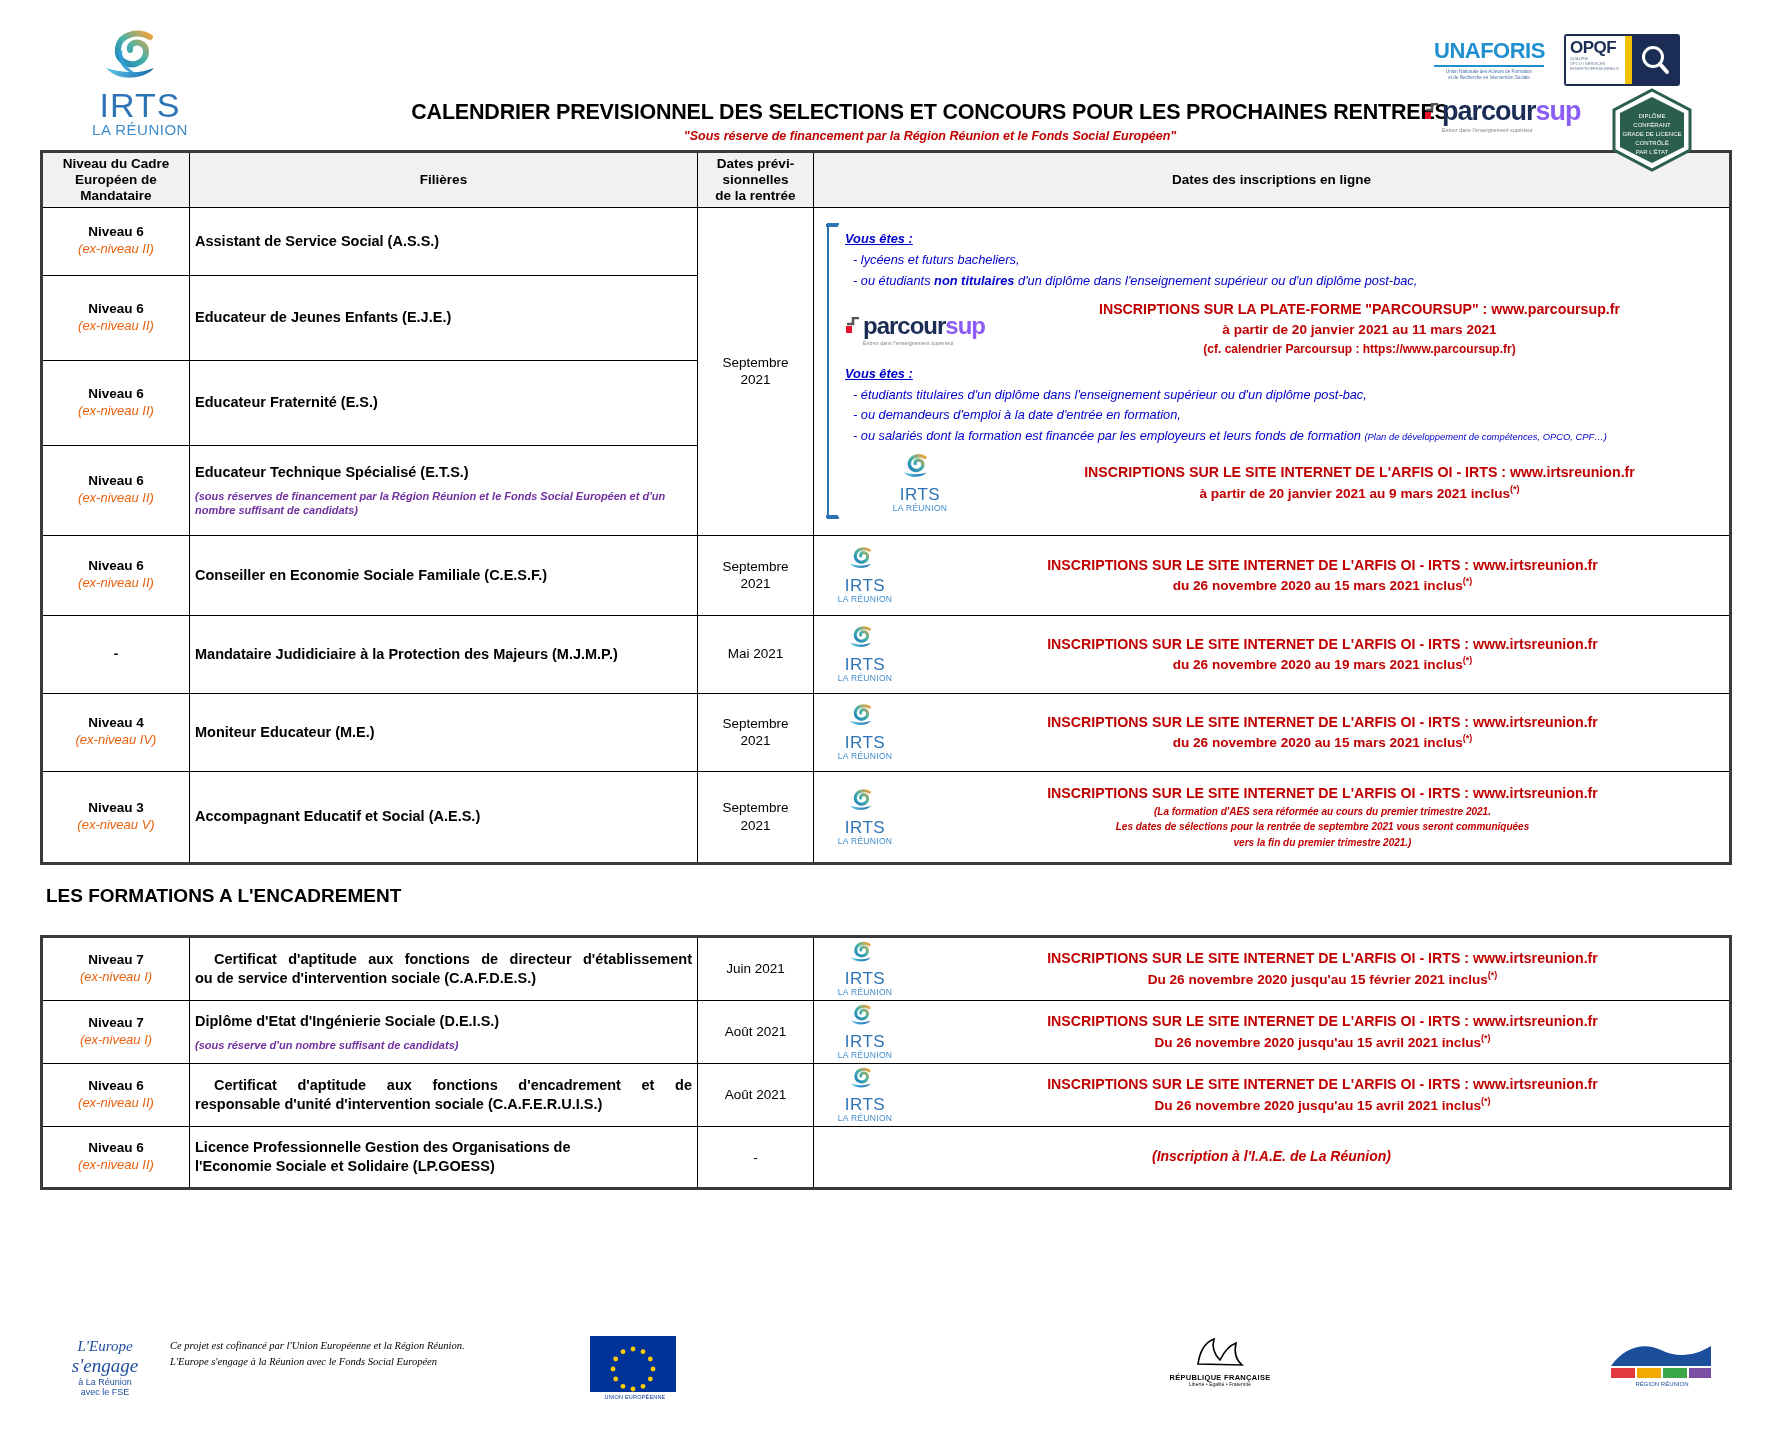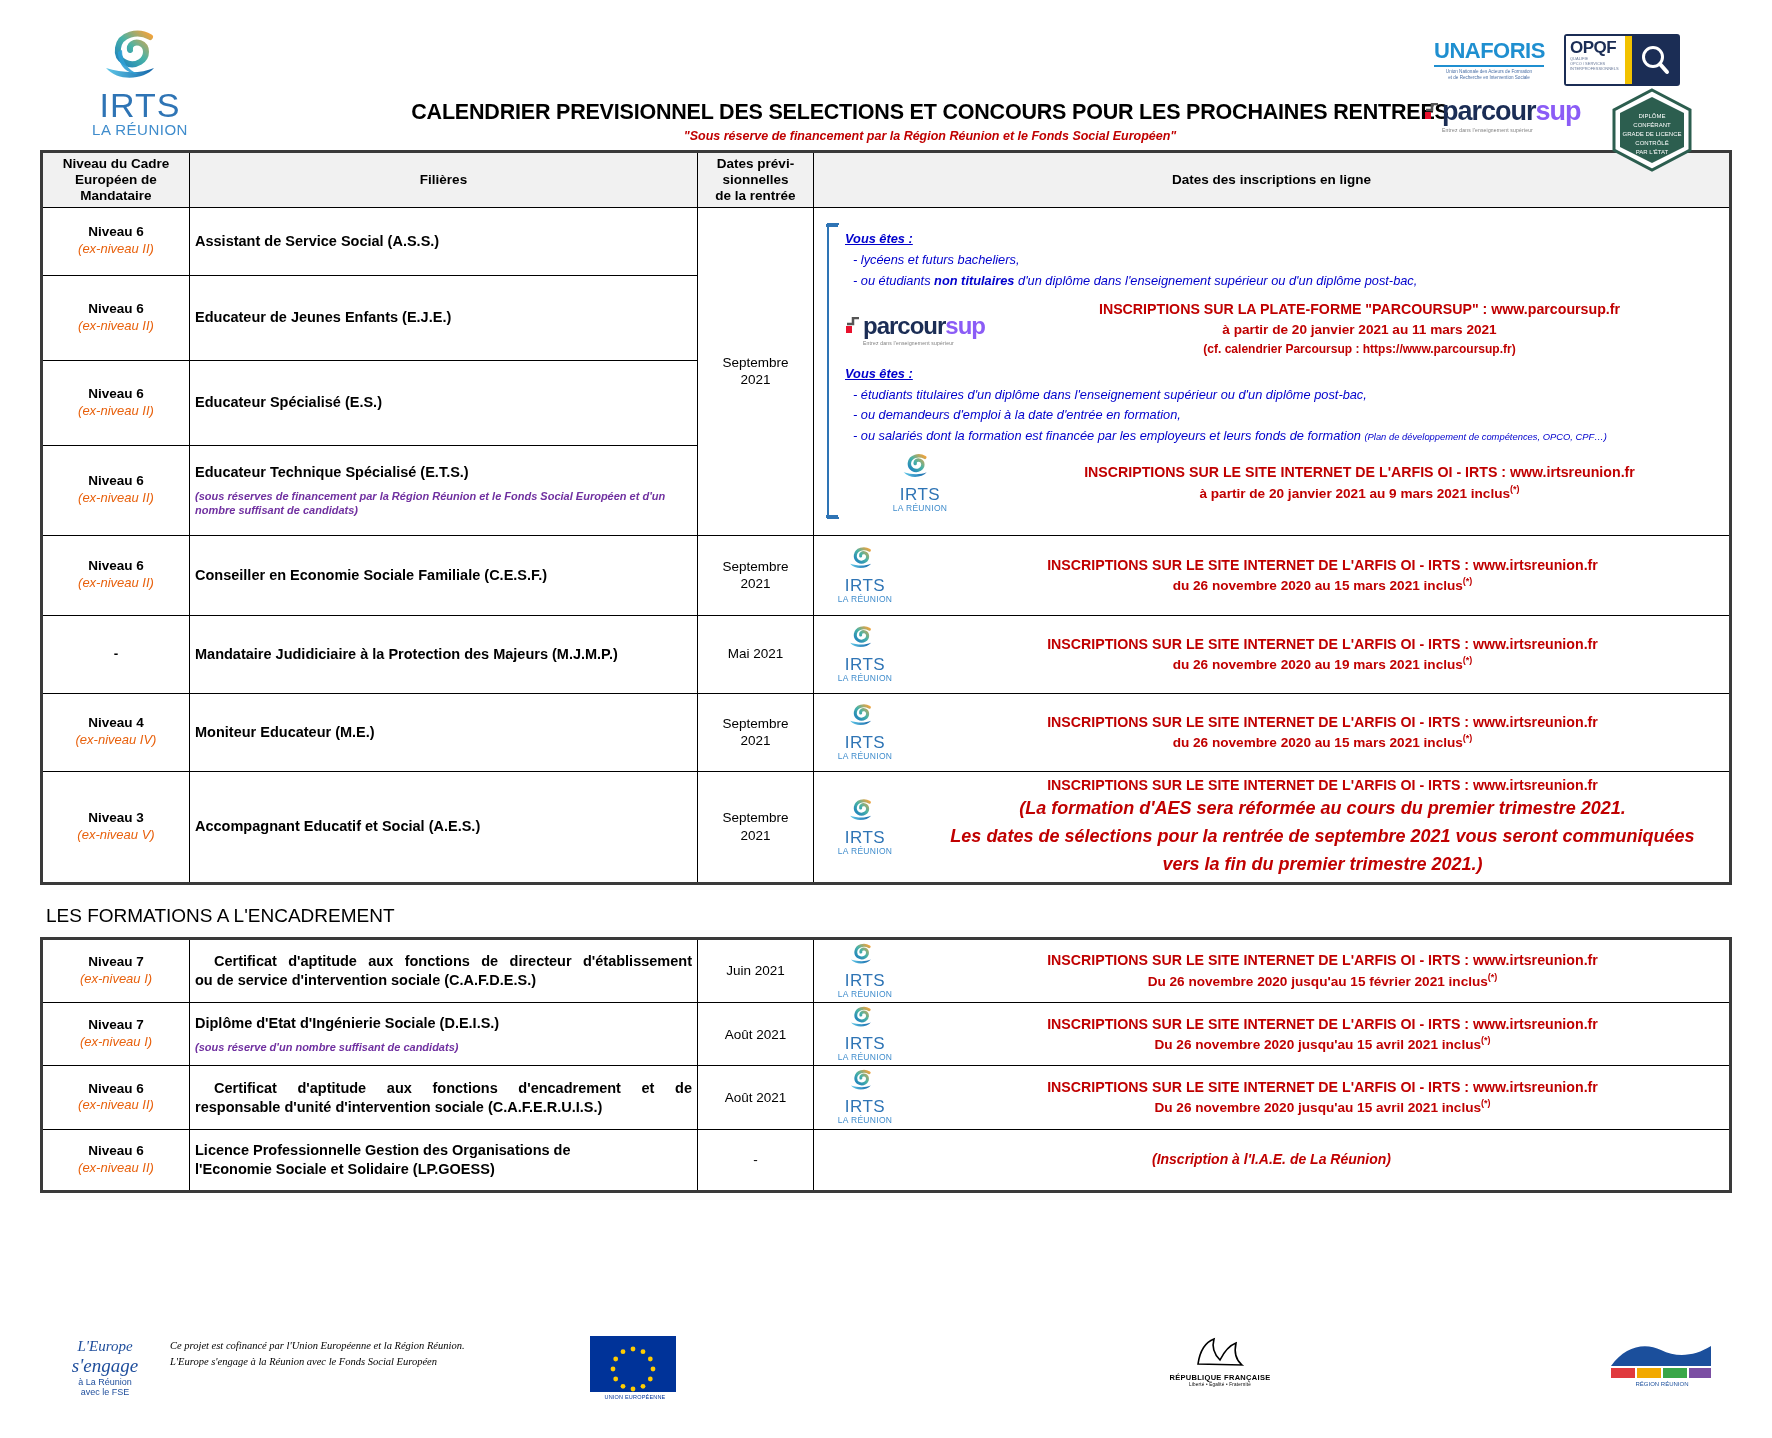--- a/index.html
+++ b/index.html
@@ -64,21 +64,21 @@
   .filiere.justify { text-align:justify; text-align-last:justify;margin-left:19px; }
   .filiere-note { font-size:11px; font-style:italic; font-weight:bold; color:#7030A0; line-height:1.25; margin-top:8px; }
   .rentree { font-size:13.5px; line-height:1.3; }
 
   .insc-cell { padding:6px 8px; }
   .insc-flex { display:flex; align-items:center; gap:10px; }
   .insc-logo { width:92px; flex:0 0 92px; text-align:center; }
   .insc-text { flex:1; text-align:center; }
   .red-head { font-size:14.2px; font-weight:bold; color:#C00000; line-height:1.45; }
   .red-sub { font-size:13.6px; font-weight:bold; color:#C00000; line-height:1.5; }
-  .red-note { font-size:18px; font-weight:bold; font-style:italic; color:#C00000; line-height:1.55; }
+  .red-note { font-size:10px; font-weight:bold; font-style:italic; color:#C00000; line-height:1.55; }
   .star { font-size:9px; vertical-align:super; }
 
   
   .big-cell { padding:0; vertical-align:middle; }
   .bluebox { position:relative; padding:10px 14px 10px 26px; }
   .bracket { position:absolute; left:8px; top:4px; bottom:4px; width:12px; border:2px solid #2E74B5; border-right:none; }
   .bracket:after, .bracket:before { content:""; position:absolute; left:-3px; width:12px; height:3px; background:#2E74B5;}
   .bracket:before { top:-1px; } .bracket:after { bottom:-1px; }
   .blue-head { font-size:12.8px; font-weight:bold; font-style:italic; color:#0000CC; text-decoration:underline; line-height:1.6; }
   .blue-line { font-size:12.8px; font-style:italic; color:#0000CC; line-height:1.62; padding-left:8px; }
@@ -88,21 +88,21 @@
   .ps-row .pslogo { width:150px; flex:0 0 150px; }
   .ps-row .pstext { flex:1; text-align:center; }
   .irts-row { display:flex; align-items:center; gap:14px; margin-top:6px; }
   .irts-row .ilogo { width:150px; flex:0 0 150px; text-align:center; }
   .irts-row .itext { flex:1; text-align:center; }
 
   
   .mini-irts .w { font-size:17px; color:#2e74b5; letter-spacing:0.5px; line-height:1; margin-top:1px; }
   .mini-irts .s { font-size:8.5px; color:#3f8ccc; letter-spacing:0.3px; line-height:1.2; }
 
-  .section-title { font-size:19px; font-weight:normal; color:#000; margin:20px 0 10px 6px; }
+  .section-title { font-size:19px; font-weight:bold; color:#000; margin:20px 0 28px 6px; }
 
   .foot-note { text-align:right; font-size:12.5px; font-weight:bold; font-style:italic; color:#C00000; margin:6px 12px 0 0; }
 
   
   .footer { position:absolute; left:0; bottom:18px; width:1772px; height:90px; }
   .f-item { position:absolute; }
   .eu-engage { left:55px; top:8px; width:100px; text-align:center; }
   .eu-engage .e1 { font-size:15px; color:#1f4e9c; font-family:"Liberation Serif", serif; font-style:italic; }
   .eu-engage .e2 { font-size:9px; color:#1f4e9c; }
   .f-text { left:170px; top:8px; width:320px; font-family:"Liberation Serif", serif; font-size:10.5px; font-style:italic; color:#000; line-height:1.5; }
@@ -305,21 +305,21 @@
           <div class="filiere">Educateur de Jeunes Enfants (E.J.E.)</div>
         </td>
       </tr>
 
       <tr style="height:85px;">
         <td class="c-niv">
           <div class="niv-main">Niveau 6</div>
           <div class="niv-ex">(ex-niveau II)</div>
         </td>
         <td class="c-fil">
-          <div class="filiere">Educateur Spécialisé (E.S.)</div>
+          <div class="filiere">Educateur Fraternité (E.S.)</div>
         </td>
       </tr>
 
       <tr style="height:90px;">
         <td class="c-niv">
           <div class="niv-main">Niveau 6</div>
           <div class="niv-ex">(ex-niveau II)</div>
         </td>
         <td class="c-fil">
           <div class="filiere">Educateur Technique Spécialisé (E.T.S.)</div>

